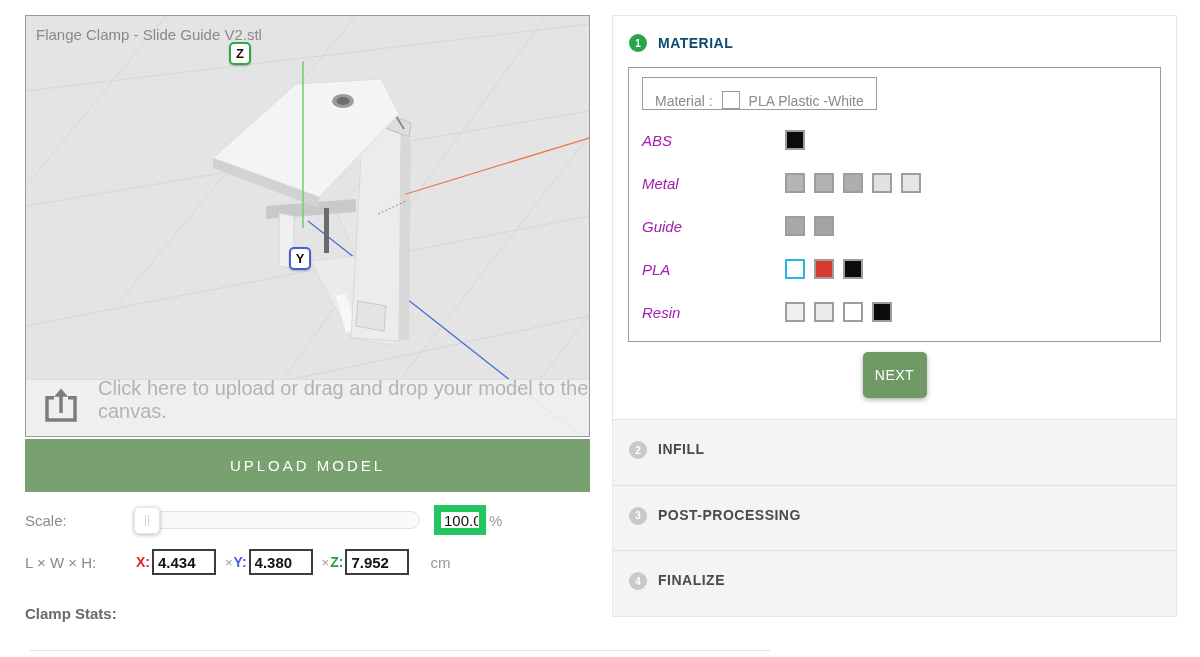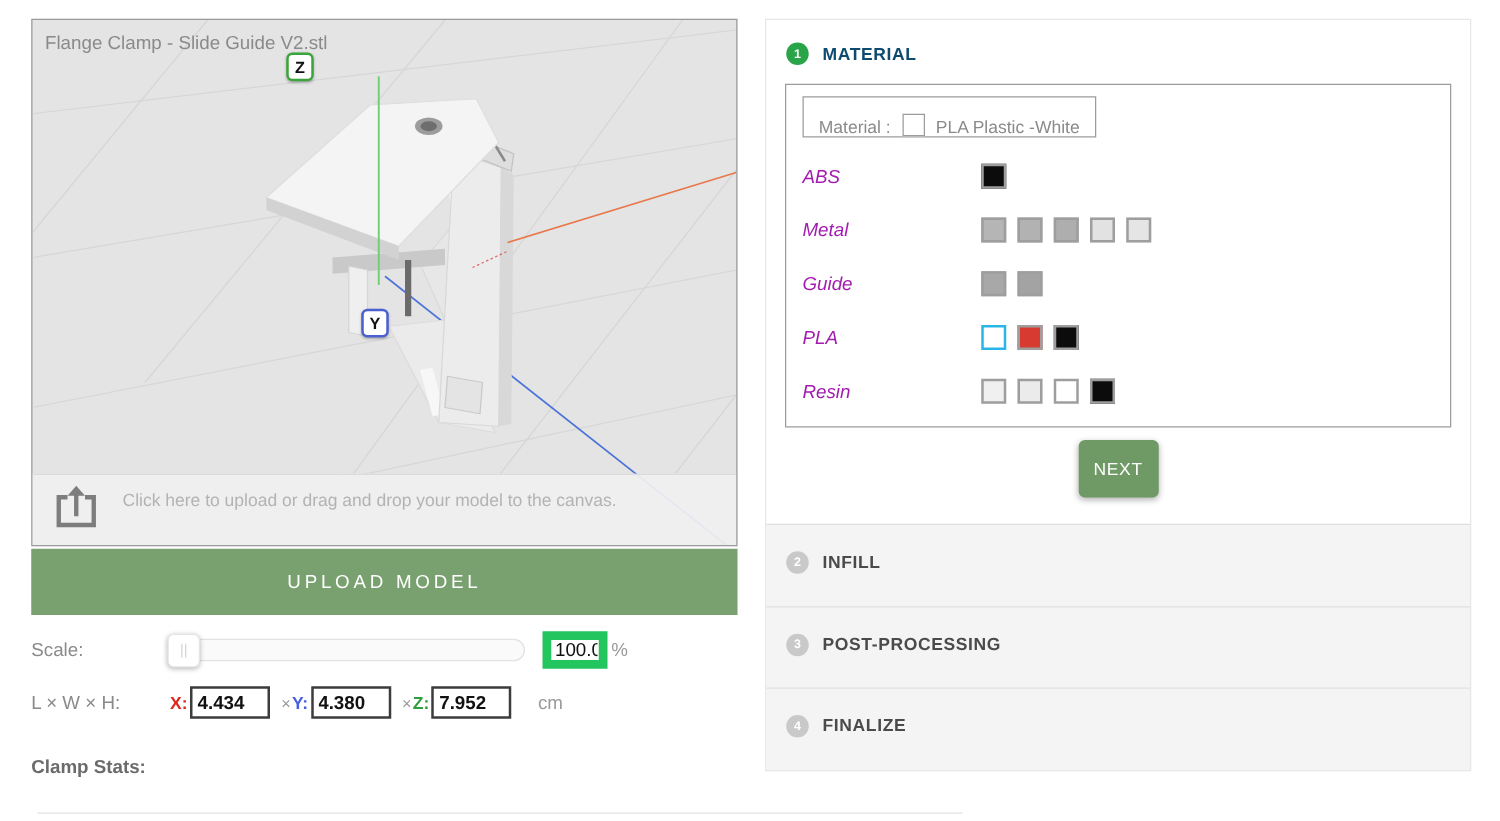--- a/index.html
+++ b/index.html
@@ -17,21 +17,21 @@
   .axis-badge { position: absolute; width: 22px; height: 23px; background: #fff;
     border-radius: 5px; display: flex; align-items: center; justify-content: center;
     font-weight: bold; font-size: 13px; color: #111; box-shadow: 0 1px 2px rgba(0,0,0,.25); }
   .axis-badge.z { left: 203px; top: 26px; border: 2px solid #3aa53a; }
   .axis-badge.y { left: 263px; top: 231px; border: 2px solid #4a5fd0; }
 
   .upload-overlay { position: absolute; left: 0; bottom: 0; width: 563px; height: 57px;
     background: rgba(240,240,240,.93); border-top: 1px solid #dcdcdc;
     display: flex; align-items: center; }
   .upload-overlay .icon { margin: 0 16px 0 14px; flex: 0 0 auto; }
-  .upload-hint { font-size: 14px; color: #b3b3b3; position: relative; top: -8px; }
+  .upload-hint { font-size: 20px; color: #b3b3b3; position: relative; top: -8px; }
 
   .upload-bar { margin-top: 2px; width: 565px; height: 53px; border: none;
     background: #79a06f; color: #fff; font-size: 15px; letter-spacing: 3px;
     font-family: "Liberation Sans", sans-serif; cursor: pointer; }
 
   .scale-row, .dims-row { display: flex; align-items: center; }
   .scale-row { margin-top: 13px; }
   .row-label { flex: 0 0 110px; font-size: 15px; color: #8a8a8a; }
 
   .slider { position: relative; width: 285px; height: 18px; background: #fafafa;

